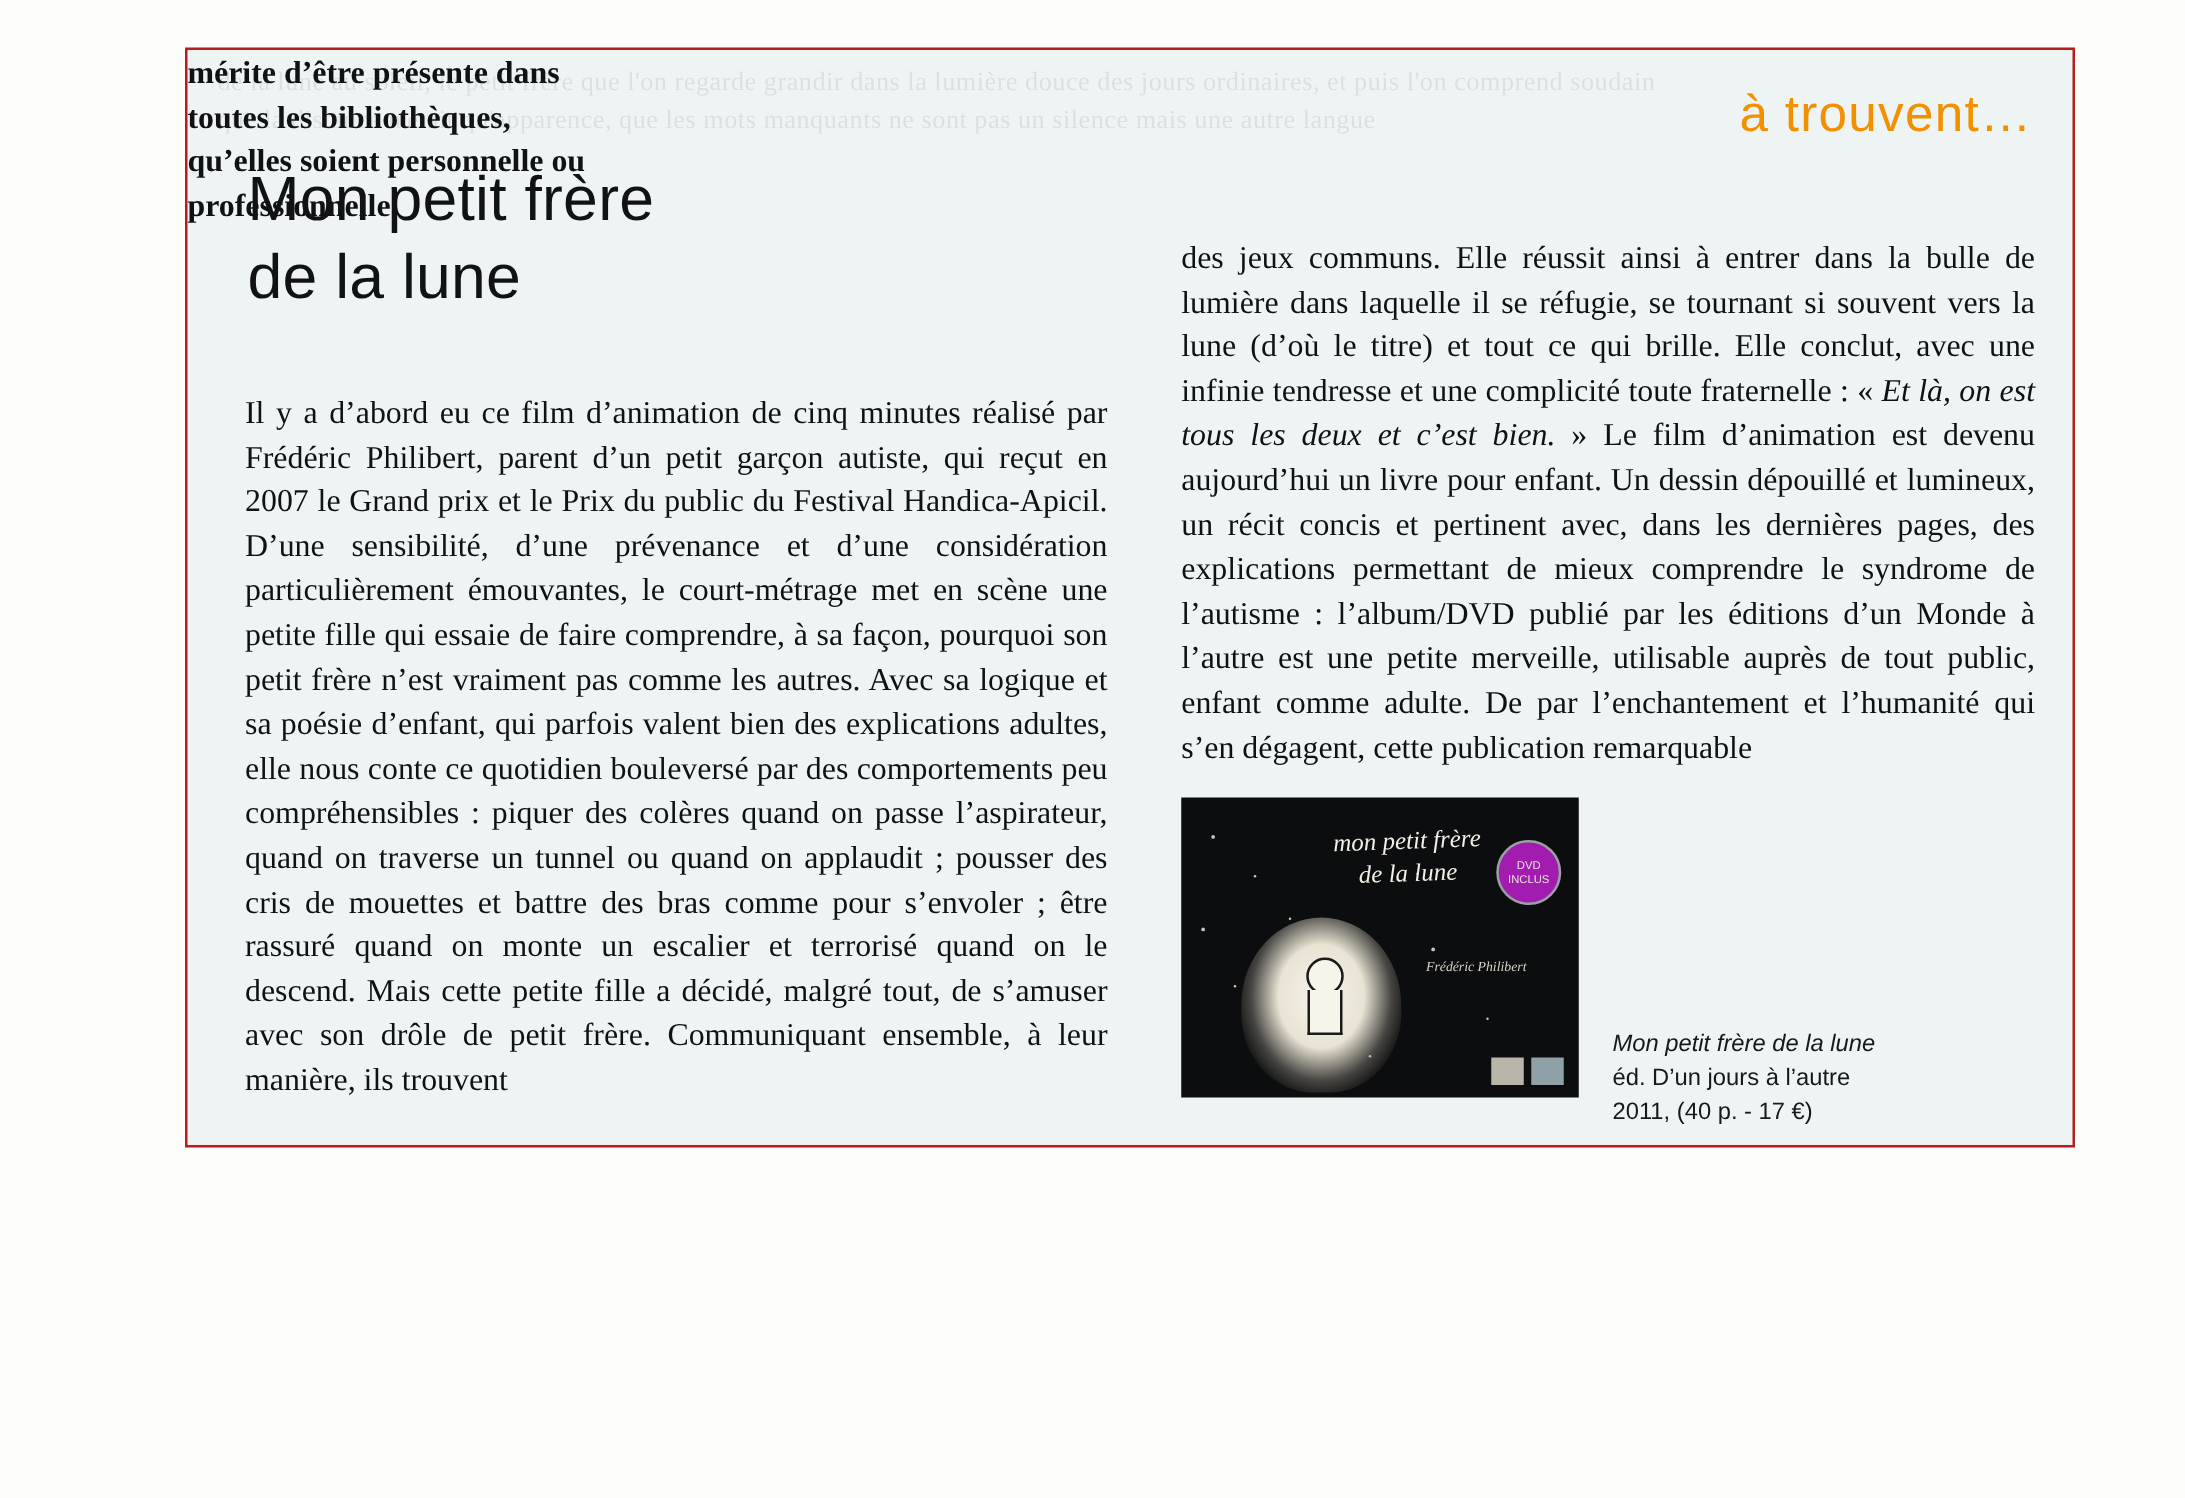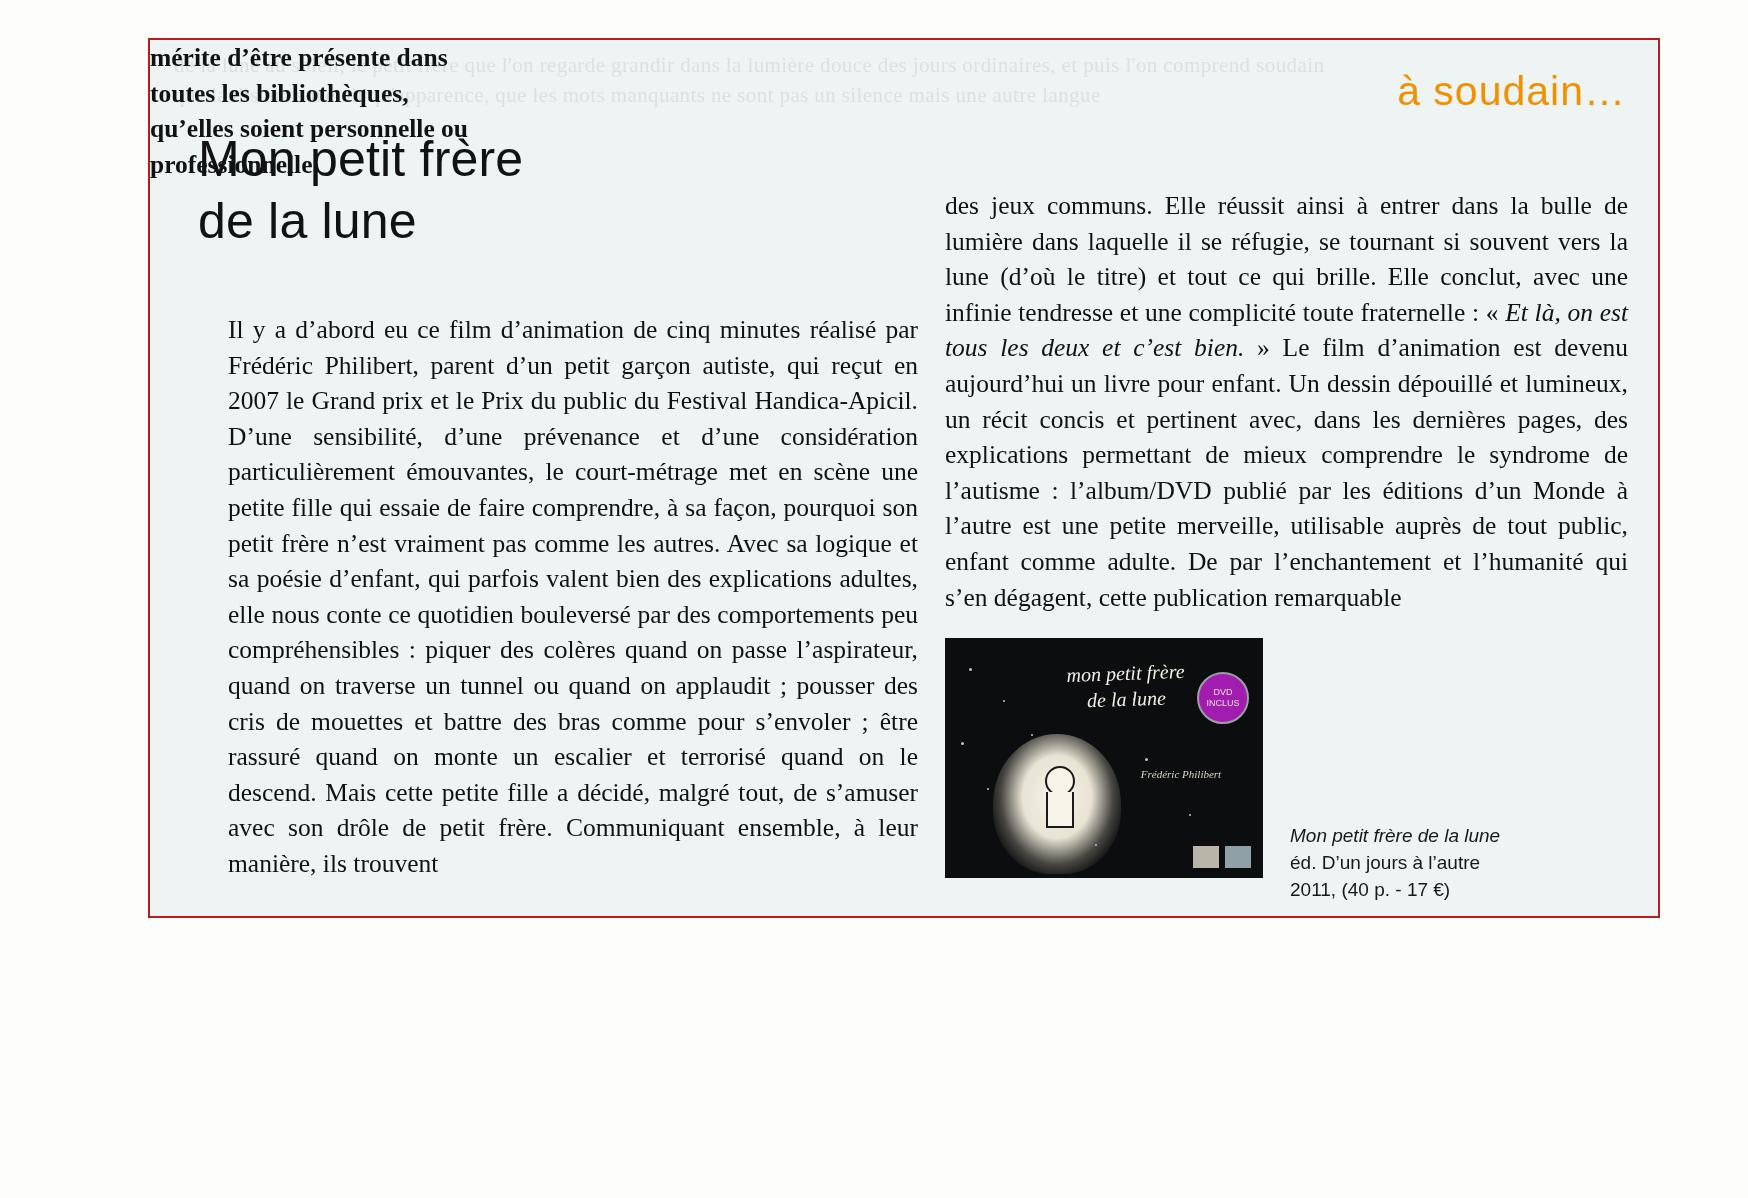--- a/index.html
+++ b/index.html
@@ -85,21 +85,20 @@
     font-size: 25.5px;
     line-height: 35.6px;
     text-align: justify;
     text-justify: inter-word;
   }
 
   #col-left {
     left: 46px;
     top: 272px;
     width: 690px;
-    margin-left: 32px;
   }
 
   #col-right {
     left: 795px;
     top: 148px;
     width: 683px;
   }
 
   #col-right-lower {
     left: 1140px;
@@ -252,21 +251,21 @@
 </style>
 </head>
 <body>
 
 <div id="page">
 
   <div id="article-panel">
 
     <div class="ghost">de la lune au soleil, le petit frère que l'on regarde grandir dans la lumière douce des jours ordinaires, et puis l'on comprend soudain que la distance n'était qu'apparence, que les mots manquants ne sont pas un silence mais une autre langue</div>
 
-    <div id="signaler">à soudain…</div>
+    <div id="signaler">à trouvent…</div>
 
     <div id="headline" style="white-space: pre-line;">Mon petit frère
 de la lune</div>
 
     <div class="col" id="col-left">Il y a d’abord eu ce film d’animation de cinq minutes réalisé par Frédéric Philibert, parent d’un petit garçon autiste, qui reçut en 2007 le Grand prix et le Prix du public du Festival Handica-Apicil. D’une sensibilité, d’une prévenance et d’une considération particulièrement émouvantes, le court-métrage met en scène une petite fille qui essaie de faire comprendre, à sa façon, pourquoi son petit frère n’est vraiment pas comme les autres. Avec sa logique et sa poésie d’enfant, qui parfois valent bien des explications adultes, elle nous conte ce quotidien bouleversé par des comportements peu compréhensibles : piquer des colères quand on passe l’aspirateur, quand on traverse un tunnel ou quand on applaudit ; pousser des cris de mouettes et battre des bras comme pour s’envoler ; être rassuré quand on monte un escalier et terrorisé quand on le descend. Mais cette petite fille a décidé, malgré tout, de s’amuser avec son drôle de petit frère. Communiquant ensemble, à leur manière, ils trouvent</div>
 
     <div class="col" id="col-right">
       <span>des jeux communs. Elle réussit ainsi à entrer dans la bulle de lumière dans laquelle il se réfugie, se tournant si souvent vers la lune (d’où le titre) et tout ce qui brille. Elle conclut, avec une infinie tendresse et une complicité toute fraternelle : « </span><em class="italic">Et là, on est tous les deux et c’est bien.</em><span> » Le film d’animation est devenu aujourd’hui un livre pour enfant. Un dessin dépouillé et lumineux, un récit concis et pertinent avec, dans les dernières pages, des explications permettant de mieux comprendre le syndrome de l’autisme : l’album/DVD publié par les éditions d’un Monde à l’autre est une petite merveille, utilisable auprès de tout public, enfant comme adulte. De par l’enchantement et l’humanité qui s’en dégagent, cette publication remarquable</span>
     </div>
 

